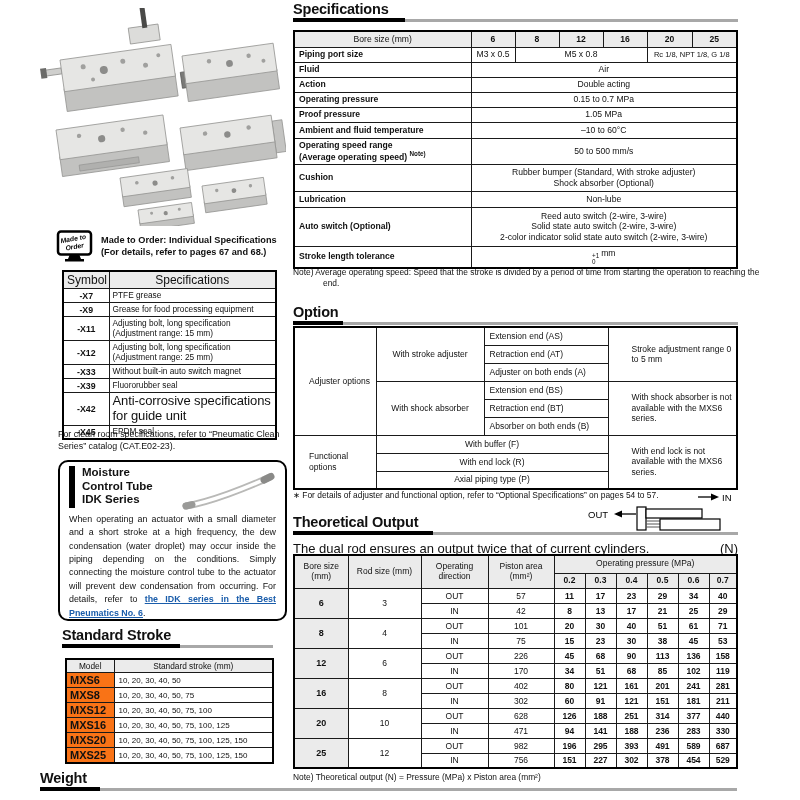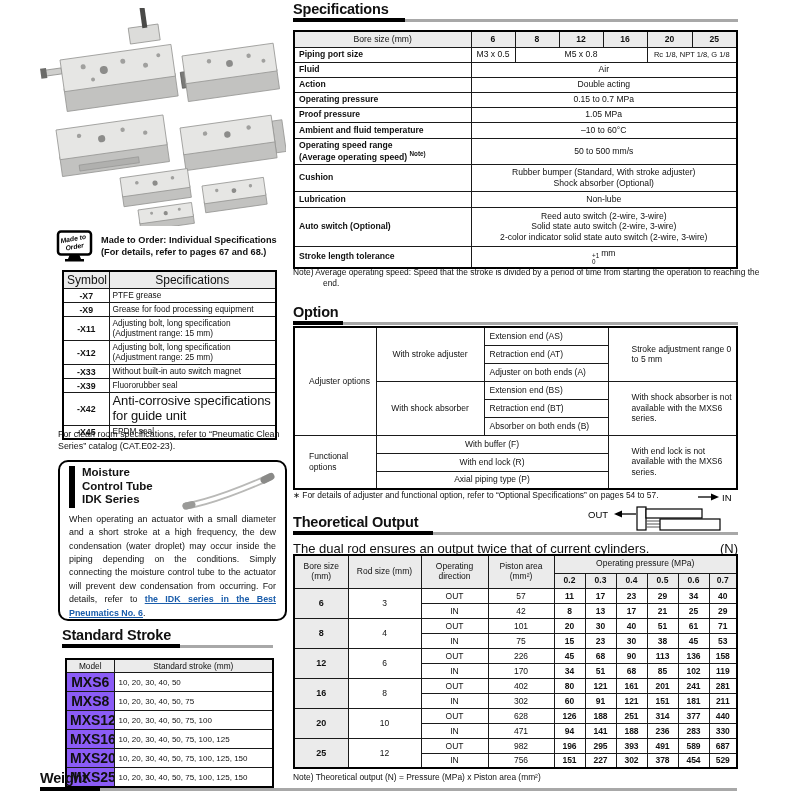--- a/index.html
+++ b/index.html
@@ -53,21 +53,21 @@
   .clean-note{font-size:8.9px;line-height:1.3;width:226px;}
   .idk{width:229px;height:161px;border:2px solid #000;border-radius:10px;box-sizing:border-box;padding:4px 9px 4px;position:absolute;}
   .idk-title{display:flex;position:relative;}
   .idk-bar{width:6px;background:#000;height:42px;margin-right:7px;}
   .idk-t{font-weight:bold;font-size:11.5px;line-height:1.18;}
   .idk-tube{position:absolute;right:-2px;top:2px;}
   .idk-body{font-size:8.9px;line-height:1.5;text-align:justify;margin-top:5px;}
   .idk-link{color:#1a5dab;font-weight:bold;text-decoration:underline;cursor:pointer;}
   .ss-table table{width:207px;border:2px solid #000;padding-left:23px;}
   .ss-table th{font-weight:normal;font-size:8.3px;text-align:center;}
-  .ss-table .model{font-weight:bold;font-size:14px;text-align:center;background:#8b5cf6;}
+  .ss-table .model{font-weight:bold;font-size:11px;text-align:left;background:#f97316;}
   .ss-table .stroke{font-size:8px;text-align:left;padding-left:4px;white-space:nowrap;}
 </style>
 </head>
 <body>
 
 <div class="left">
 
   <svg class="abs" style="left:0;top:8px" width="246" height="218" viewBox="0 0 246 218">
 
     <g transform="translate(20,52) rotate(-8)">

